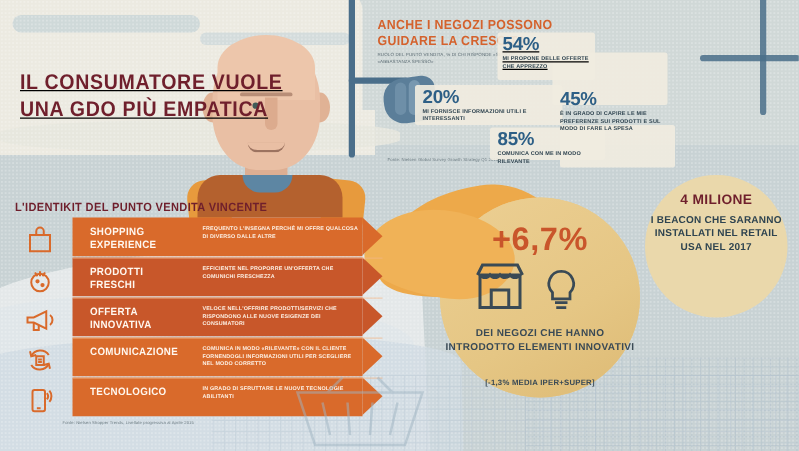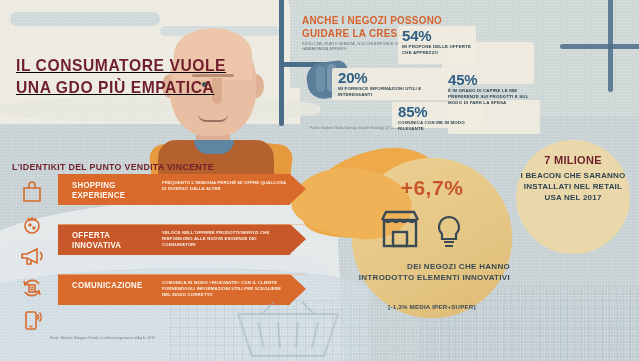--- a/index.html
+++ b/index.html
@@ -79,36 +79,36 @@
     transform:scaleX(.94);transform-origin:left center;width:230px;}
   .stats-sub{color:#5a6a72;font-size:3.6px;line-height:4.6px;margin-top:3px;width:120px;letter-spacing:.1px;}
   .source-top{position:absolute;left:8px;top:112px;color:#6b7a80;font-size:3.4px;letter-spacing:.1px;}
 
   .stat{position:absolute;}
   .stat .pct{color:#2d5f86;font-weight:700;font-size:15px;line-height:15px;letter-spacing:-.2px;}
   .stat .txt{color:#2f4450;font-size:4.4px;line-height:6.2px;font-weight:700;letter-spacing:.15px;margin-top:1px;}
   .ribbon{position:absolute;background:#f0ece0;opacity:.92;border-radius:2px;}
 
   #stat41{left:36px;top:56px;width:104px;}
-  #stat54{left:100px;top:14px;width:74px;}
+  #stat54{left:100px;top:14px;width:74px;text-decoration:underline;}
   #stat45{left:146px;top:30px;width:86px;margin-top:28px;}
   #stat42{left:96px;top:90px;width:84px;}
   #stat61{left:152px;top:88px;width:84px;}
 
   .rb41{left:30px;top:54px;width:118px;height:32px;}
   .rb54{left:96px;top:12px;width:78px;height:38px;}
   .rb45{left:140px;top:28px;width:92px;height:42px;}
   .rb42{left:90px;top:88px;width:92px;height:26px;}
   .rb61{left:146px;top:86px;width:92px;height:34px;}
 
   
   .identikit-title{position:absolute;left:12px;top:161px;color:#6f1f2c;font-weight:700;font-size:9.5px;
     letter-spacing:.3px;transform:scaleX(.93);transform-origin:left center;}
   .list{position:absolute;left:58px;top:174px;width:250px;}
-  .row{position:relative;height:49px;margin-bottom:1px;}
+  .row{position:relative;height:31px;margin-bottom:1px;}
   .row .bar{position:absolute;left:0;top:0;width:232px;height:31px;background:#d96a2b;}
   .row .bar.alt{background:#c8572a;}
   .row .arrow{position:absolute;left:232px;top:0;width:0;height:0;
     border-top:15.5px solid transparent;border-bottom:15.5px solid transparent;border-left:16px solid #d96a2b;}
   .row .arrow.alt{border-left-color:#c8572a;}
   .row .lbl{position:absolute;left:14px;top:6px;width:86px;color:#fff7ef;font-weight:700;font-size:8.5px;
     line-height:10px;letter-spacing:.3px;transform:scaleX(.92);transform-origin:left center;}
   .row .desc{position:absolute;left:104px;top:6px;width:126px;color:#fdf0e4;font-size:4.3px;
     line-height:6.2px;font-weight:700;letter-spacing:.15px;}
   .row .sep{position:absolute;left:0;top:0;width:248px;height:1px;background:#f2b889;opacity:.6;}
@@ -122,24 +122,24 @@
   
   .circle-main{position:absolute;left:352px;top:158px;width:160px;height:160px;border-radius:50%;
     background:#e8c98b;}
   .circle-main .shade{position:absolute;left:0;top:0;width:160px;height:160px;border-radius:50%;
     background:linear-gradient(150deg,#eccf93 0%,#e5c684 60%,#ddba74 100%);}
   .blob-orange{position:absolute;left:300px;top:150px;width:150px;height:86px;background:#eda94a;
     border-radius:60% 40% 50% 50%/70% 60% 40% 30%;transform:rotate(-8deg);}
   .blob-orange2{position:absolute;left:292px;top:168px;width:120px;height:70px;background:#f0b257;
     border-radius:50% 50% 40% 60%/60% 50% 50% 40%;transform:rotate(6deg);}
   .circ-pct{position:absolute;left:372px;top:176px;width:120px;text-align:center;color:#c9552b;
-    font-weight:700;font-size:21px;letter-spacing:.5px;}
+    font-weight:700;font-size:26px;letter-spacing:.5px;}
   .shop-ico{position:absolute;left:378px;top:208px;}
   .bulb-ico{position:absolute;left:434px;top:214px;}
-  .circ-txt{position:absolute;left:354px;top:262px;width:156px;text-align:right;color:#3a4a55;
+  .circ-txt{position:absolute;left:354px;top:262px;width:156px;text-align:center;color:#3a4a55;
     font-weight:700;font-size:8px;line-height:10.5px;letter-spacing:.3px;}
   .circ-note{position:absolute;left:354px;top:303px;width:156px;text-align:center;color:#3a4a55;
     font-weight:700;font-size:6.2px;letter-spacing:.2px;}
 
   
   .circle-right{position:absolute;left:516px;top:140px;width:114px;height:114px;border-radius:50%;
     background:#ead8ab;}
   .cr-title{position:absolute;left:516px;top:154px;width:114px;text-align:center;color:#6f1f2c;
     font-weight:700;font-size:11px;letter-spacing:.3px;}
   .cr-txt{position:absolute;left:516px;top:170px;width:114px;text-align:center;color:#2f4450;
@@ -245,21 +245,21 @@
   <span class="bulb-ico">
     <svg width="30" height="36" viewBox="0 0 30 36" fill="none" stroke="#3a4a55" stroke-width="2.2">
       <path d="M15 3 a10 10 0 0 1 7 17 l0 5 l-14 0 l0 -5 a10 10 0 0 1 7 -17 z"></path>
       <path d="M10 28 l10 0 M11 32 l8 0"></path>
     </svg>
   </span>
   <div class="circ-txt">DEI NEGOZI CHE HANNO INTRODOTTO ELEMENTI INNOVATIVI</div>
   <div class="circ-note">[-1,3% MEDIA IPER+SUPER]</div>
 
   <div class="circle-right"></div>
-  <div class="cr-title">7 MILIONE</div>
+  <div class="cr-title">4 MILIONE</div>
   <div class="cr-txt">I BEACON CHE SARANNO INSTALLATI NEL RETAIL USA NEL 2017</div>
 
   <div class="identikit-title">L'IDENTIKIT DEL PUNTO VENDITA VINCENTE</div>
 
   <div class="icons">
     <div class="ico">
       <svg width="24" height="24" viewBox="0 0 24 24">
           <path d="M4 8 h16 v13 h-16 z"></path>
           <path d="M9 8 V5 a3 3 0 0 1 6 0 v3"></path>
         </svg>
@@ -300,29 +300,43 @@
     <div class="row">
       <div class="bar"></div>
       <div class="arrow"></div>
       <div class="lbl">SHOPPING EXPERIENCE</div>
       <div class="desc">FREQUENTO L'INSEGNA PERCHÉ MI OFFRE QUALCOSA DI DIVERSO DALLE ALTRE</div>
     </div>
     <div class="row">
       <div class="bar alt"></div>
       <div class="arrow alt"></div>
       <div class="sep"></div>
+      <div class="lbl">PRODOTTI FRESCHI</div>
+      <div class="desc">EFFICIENTE NEL PROPORRE UN'OFFERTA CHE COMUNICHI FRESCHEZZA</div>
+    </div>
+    <div class="row">
+      <div class="bar alt"></div>
+      <div class="arrow alt"></div>
+      <div class="sep"></div>
       <div class="lbl">OFFERTA INNOVATIVA</div>
       <div class="desc">VELOCE NELL'OFFRIRE PRODOTTI/SERVIZI CHE RISPONDONO ALLE NUOVE ESIGENZE DEI CONSUMATORI</div>
     </div>
     <div class="row">
       <div class="bar"></div>
       <div class="arrow"></div>
       <div class="sep"></div>
       <div class="lbl">COMUNICAZIONE</div>
       <div class="desc">COMUNICA IN MODO «RILEVANTE» CON IL CLIENTE FORNENDOGLI INFORMAZIONI UTILI PER SCEGLIERE NEL MODO CORRETTO</div>
+    </div>
+    <div class="row">
+      <div class="bar"></div>
+      <div class="arrow"></div>
+      <div class="sep"></div>
+      <div class="lbl">TECNOLOGICO</div>
+      <div class="desc">IN GRADO DI SFRUTTARE LE NUOVE TECNOLOGIE ABILITANTI</div>
     </div>
   </div>
 
   <div class="source-bot">Fonte: Nielsen Shopper Trends, Livellate progressiva al Aprile 2015</div>
 
   <span class="basket">
     <svg width="120" height="60" viewBox="0 0 120 60" fill="none" stroke="#9fb4c2" stroke-width="2">
       <path d="M10 14 L110 14 L96 56 L24 56 Z"></path>
       <path d="M34 14 L46 2 M86 14 L74 2"></path>
       <path d="M30 22 L36 48 M50 22 L52 48 M70 22 L68 48 M90 22 L84 48"></path>

